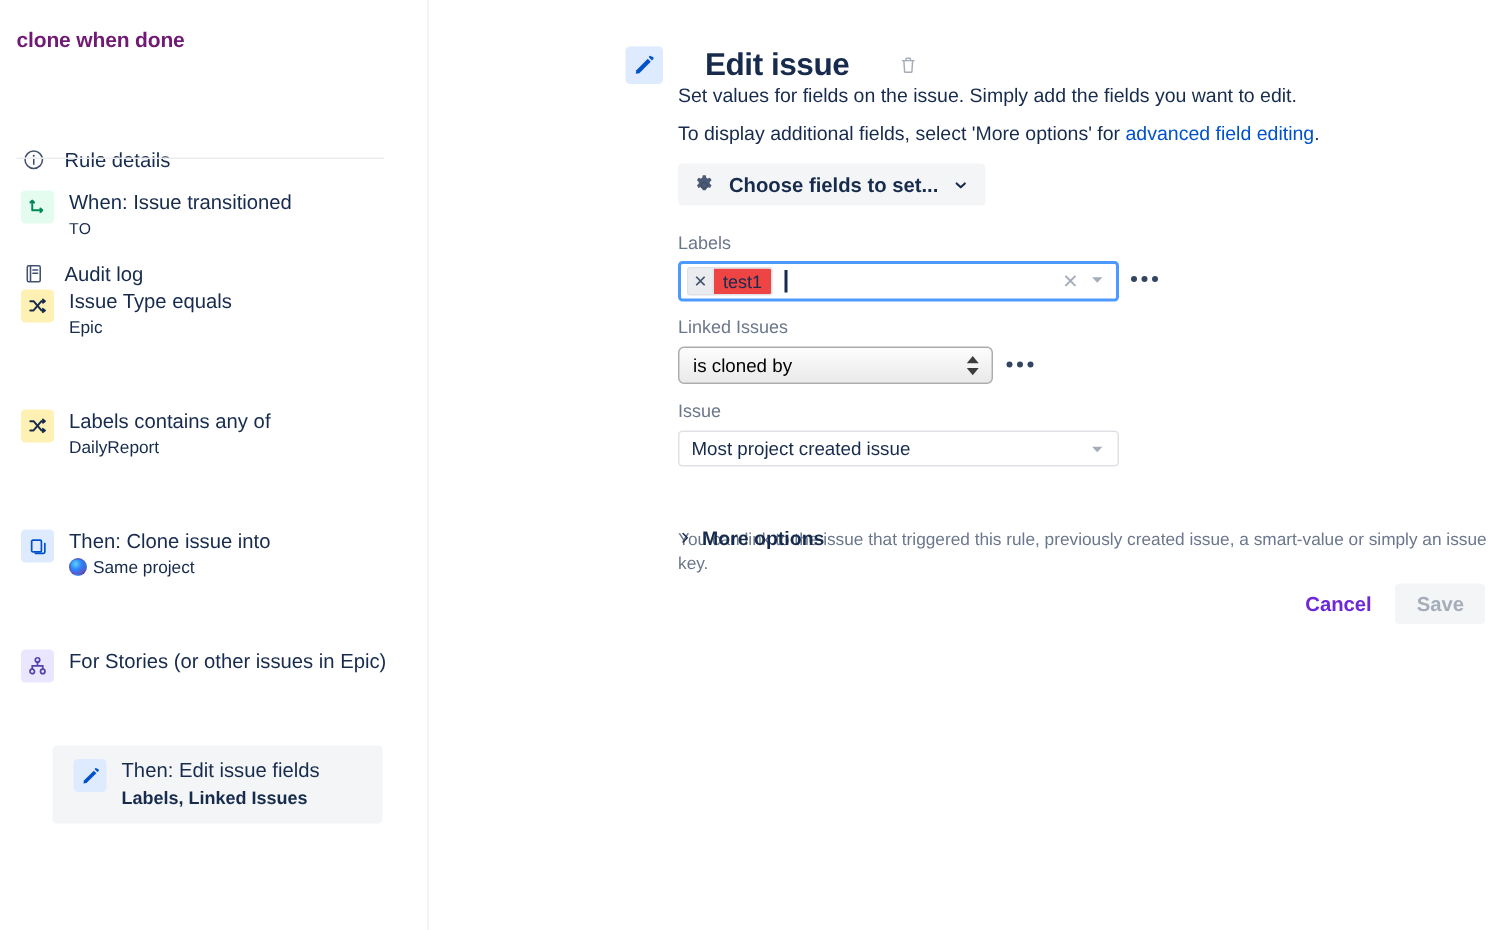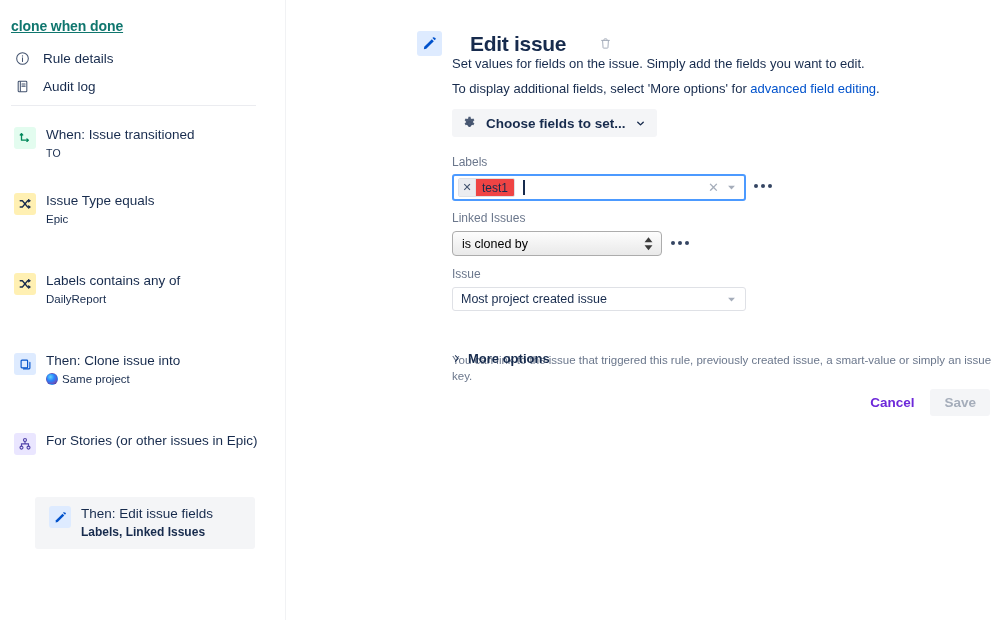--- a/index.html
+++ b/index.html
@@ -15,29 +15,29 @@
 
   
   .sidebar {
     position: absolute; left: 0; top: 0;
     width: 286px; height: 620px;
     background: #ffffff;
     border-right: 1px solid #F1F2F4;
   }
   .rule-title {
     position: absolute; left: 11px; top: 18px;
-    font-size: 14px; font-weight: bold; color: #0f766e;
+    font-size: 14px; font-weight: bold; color: #701a75;
     letter-spacing: -0.1px;
-    text-decoration: underline;
   }
   .nav-list { position: absolute; left: 0; top: 44px; width: 286px; }
   .nav-item {
     display: flex; align-items: center;
     height: 28px; padding-left: 14px; gap: 13px;
     cursor: pointer;
+    margin-top: 48px;
   }
   .nav-ico {
     width: 16px; height: 16px; flex: 0 0 16px;
     display: flex; align-items: center; justify-content: center;
     color: #42526E;
   }
   .nav-label { font-size: 13.5px; color: #172B4D; }
 
   .divider {
     position: absolute; left: 11px; top: 105px;

